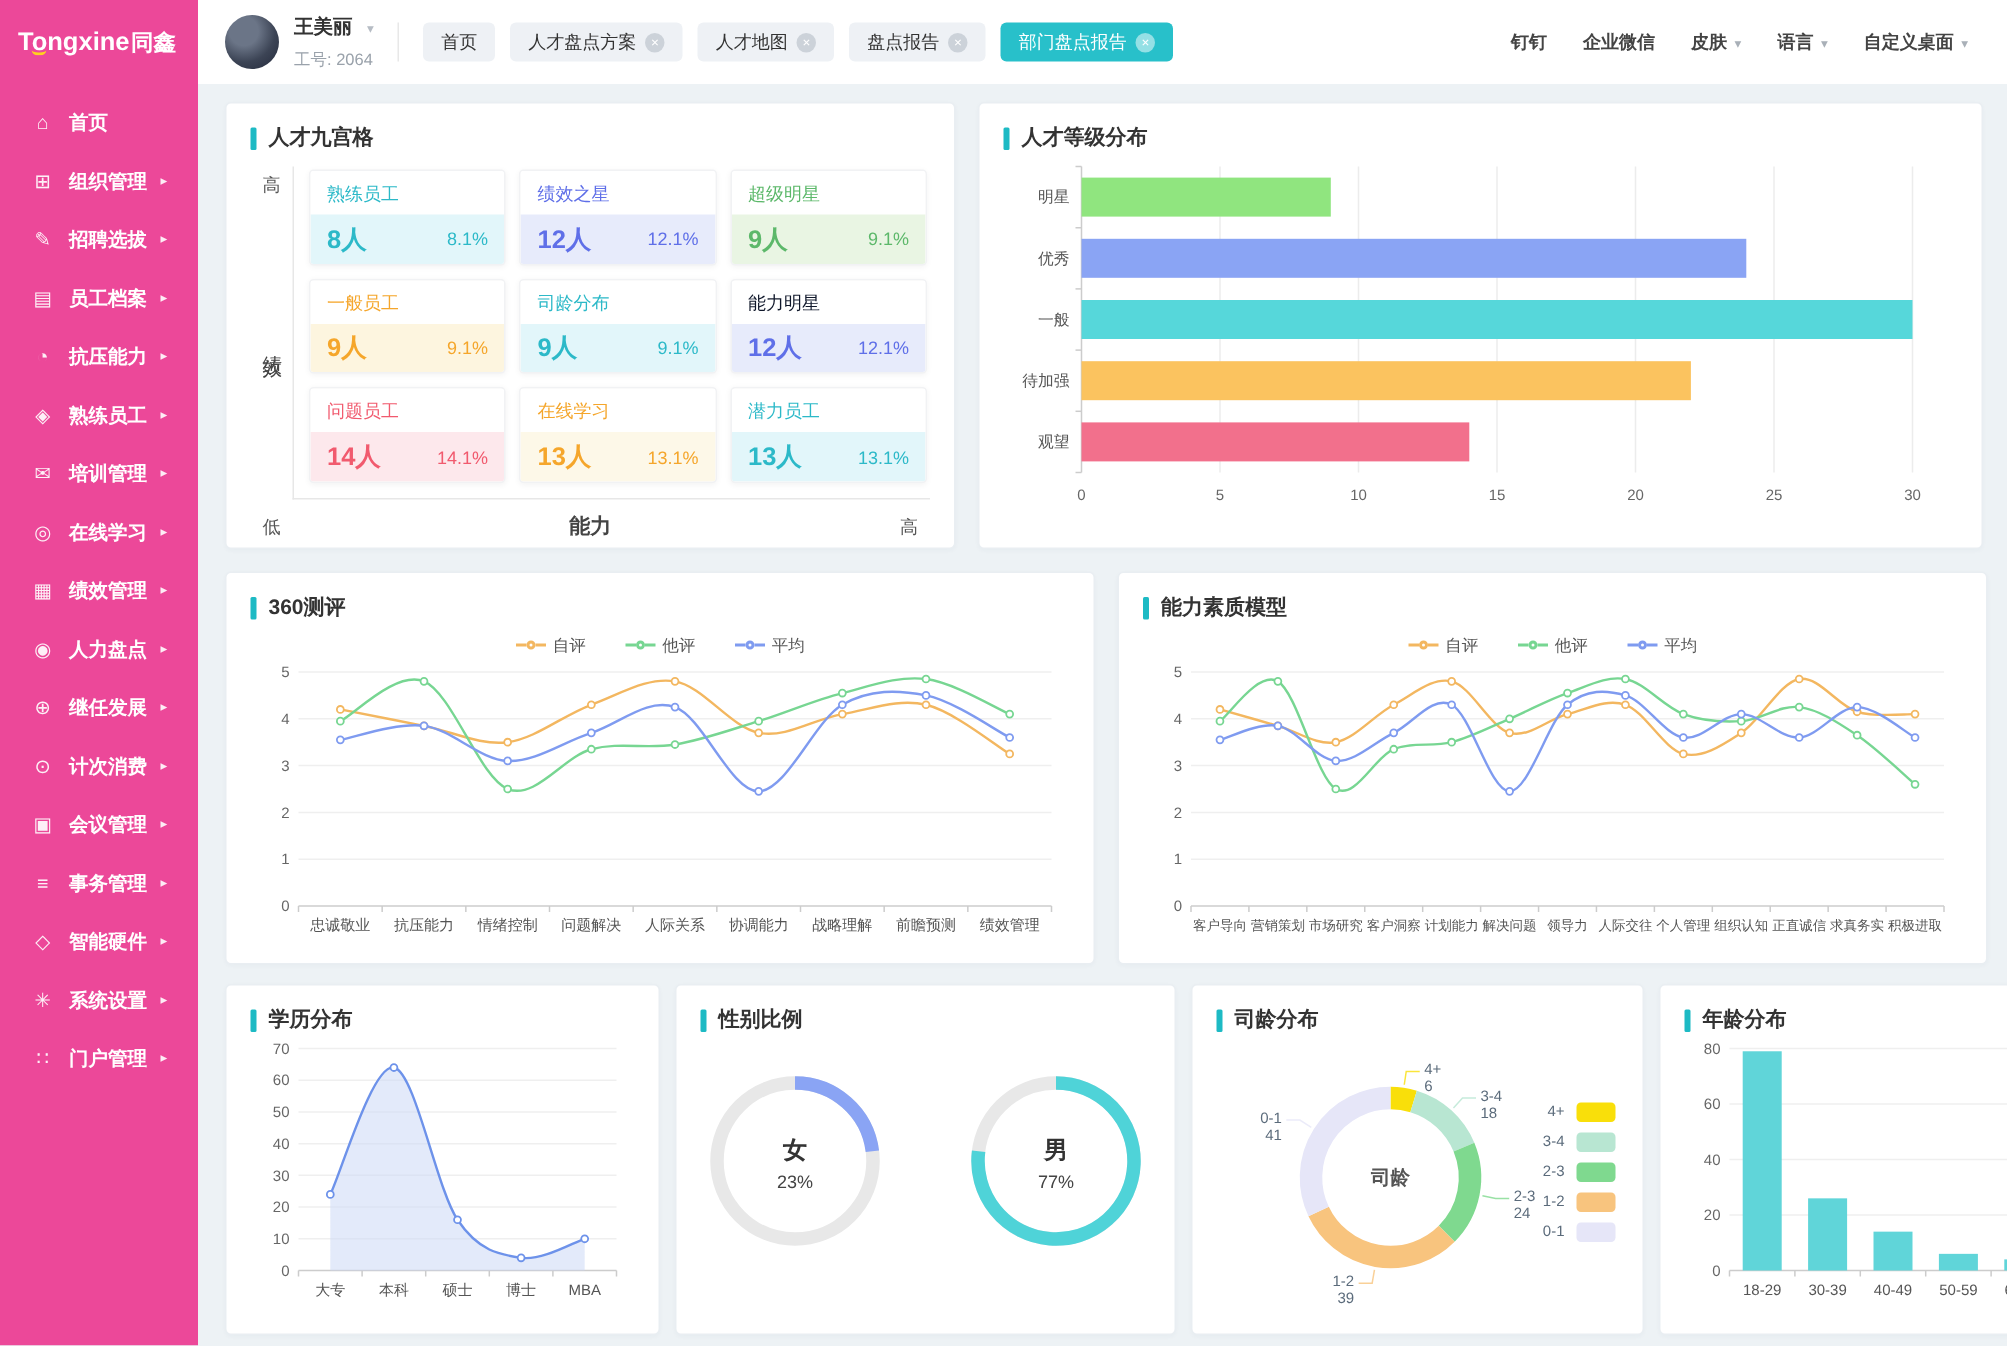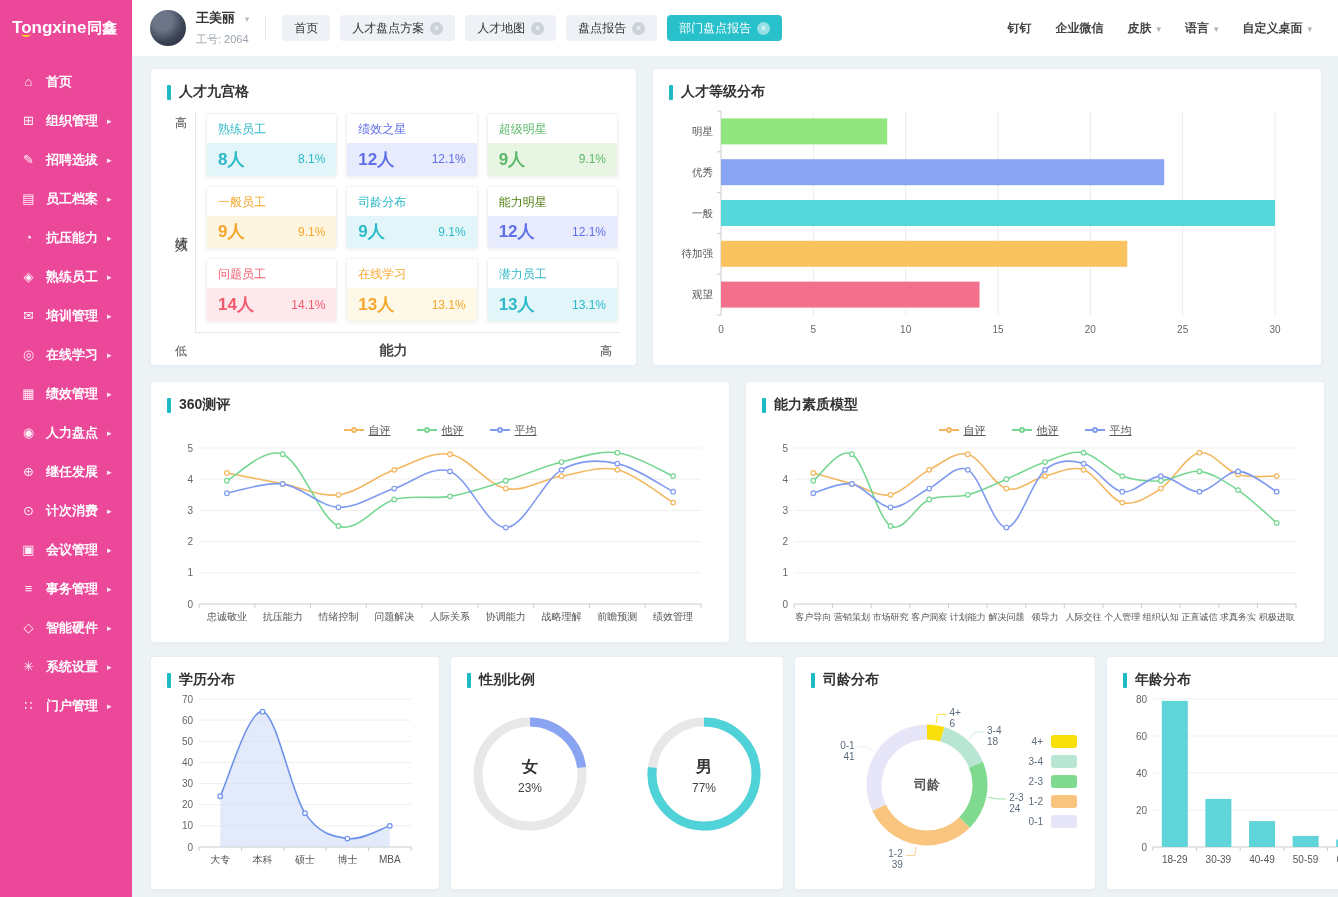--- a/index.html
+++ b/index.html
@@ -76,21 +76,21 @@
   .ncell-pct { font-size:12px; }
   .grid-xaxis { display:flex; align-items:center; margin-top:9px; font-size:12px; color:#555; }
   .grid-xaxis .xl { width:28px; text-align:center; }
   .grid-xaxis .xc { flex:1; text-align:center; font-size:14px; font-weight:bold; color:#444; }
   .grid-xaxis .xr { width:28px; text-align:center; }
 
   .chart-legend { display:flex; justify-content:center; gap:26px; margin-top:8px; height:16px; }
   .lg-item { display:flex; align-items:center; gap:0; font-size:11px; color:#555; cursor:pointer; }
   .lg-seg { width:7px; height:2px; }
   .lg-dot { width:6px; height:6px; border-radius:50%; border:2px solid; background:#fff; }
-  .lg-label { margin-left:5px;text-decoration:underline; }
+  .lg-label { margin-left:5px; }
   .chart-host { margin-top:2px; }
   .gauges { display:flex; justify-content:center; gap:48px; margin-top:22px; }
   .tenure-wrap { position:relative; margin-top:2px; }
   .tenure-legend { position:absolute; right:2px; top:44px; display:flex; flex-direction:column; gap:7px; }
   .tl-item { display:flex; align-items:center; gap:8px; font-size:10px; color:#5b6b7b; cursor:pointer; }
   .tl-item .tl-label { width:22px; text-align:right; }
   .tl-chip { width:26px; height:13px; border-radius:3px; }
 </style>
 </head>
 <body>
@@ -273,21 +273,21 @@
               </div>
             </div>
             <div class="ncell">
               <div class="ncell-title" style="color: rgb(44, 185, 200);">司龄分布</div>
               <div class="ncell-body" style="background: rgb(226, 246, 250);">
                 <span class="ncell-count" style="color: rgb(44, 185, 200);">9人</span>
                 <span class="ncell-pct" style="color: rgb(44, 185, 200);">9.1%</span>
               </div>
             </div>
             <div class="ncell">
-              <div class="ncell-title" style="color: #4d7c0f;">能力明星</div>
+              <div class="ncell-title" style="color: #0f172a;">能力明星</div>
               <div class="ncell-body" style="background: rgb(231, 235, 251);">
                 <span class="ncell-count" style="color: rgb(95, 111, 232);">12人</span>
                 <span class="ncell-pct" style="color: rgb(95, 111, 232);">12.1%</span>
               </div>
             </div>
             <div class="ncell">
               <div class="ncell-title" style="color: rgb(241, 90, 110);">问题员工</div>
               <div class="ncell-body" style="background: rgb(253, 232, 236);">
                 <span class="ncell-count" style="color: rgb(241, 90, 110);">14人</span>
                 <span class="ncell-pct" style="color: rgb(241, 90, 110);">14.1%</span>

